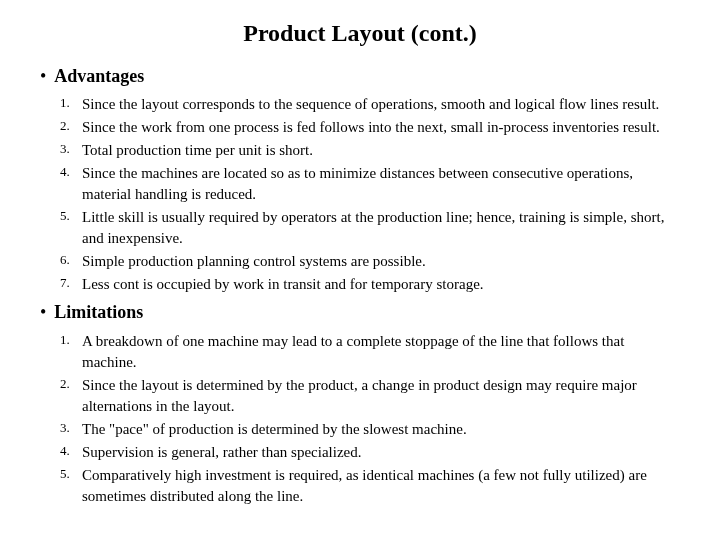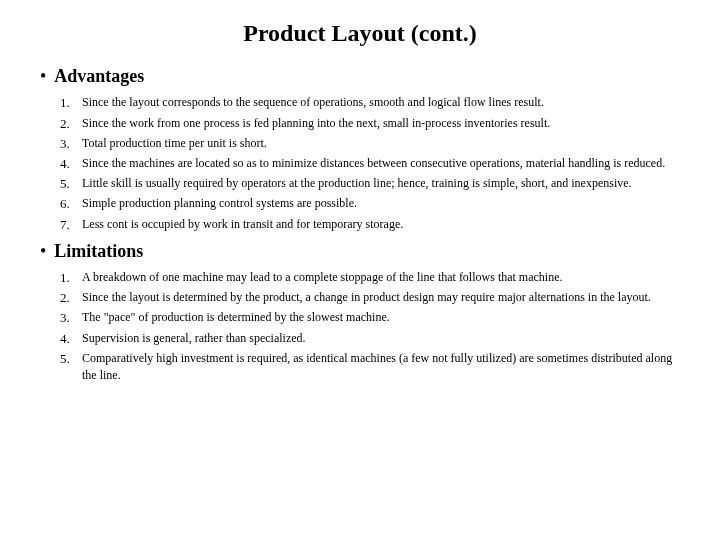--- a/index.html
+++ b/index.html
@@ -63,21 +63,21 @@
     }
 
     .item-number {
       min-width: 22px;
       flex-shrink: 0;
       font-size: 13px;
       line-height: 1.4;
     }
 
     .item-text {
-      font-size: 12px;
+      font-size: 15px;
       line-height: 1.4;
     }
   </style>
 </head>
 <body>
 
 <div class="page">
 
   <div class="title">Product Layout (cont.)</div>
 
@@ -87,21 +87,21 @@
   </div>
 
   <div class="numbered-list">
 
   <div class="list-item">
         <span class="item-number">1.</span>
         <span class="item-text">Since the layout corresponds to the sequence of operations, smooth and logical flow lines result.</span>
       </div>
       <div class="list-item">
         <span class="item-number">2.</span>
-        <span class="item-text">Since the work from one process is fed planning into the next, small in-process inventories result.</span>
+        <span class="item-text">Since the work from one process is fed follows into the next, small in-process inventories result.</span>
       </div>
       <div class="list-item">
         <span class="item-number">3.</span>
         <span class="item-text">Total production time per unit is short.</span>
       </div>
       <div class="list-item">
         <span class="item-number">4.</span>
         <span class="item-text">Since the machines are located so as to minimize distances between consecutive operations, material handling is reduced.</span>
       </div>
       <div class="list-item">

